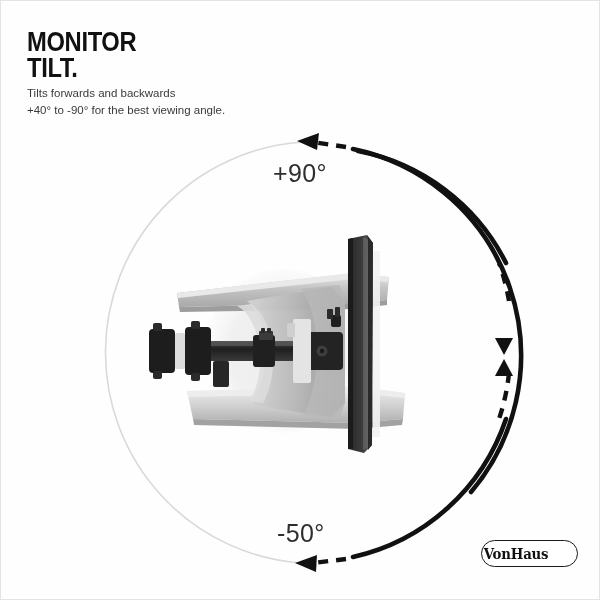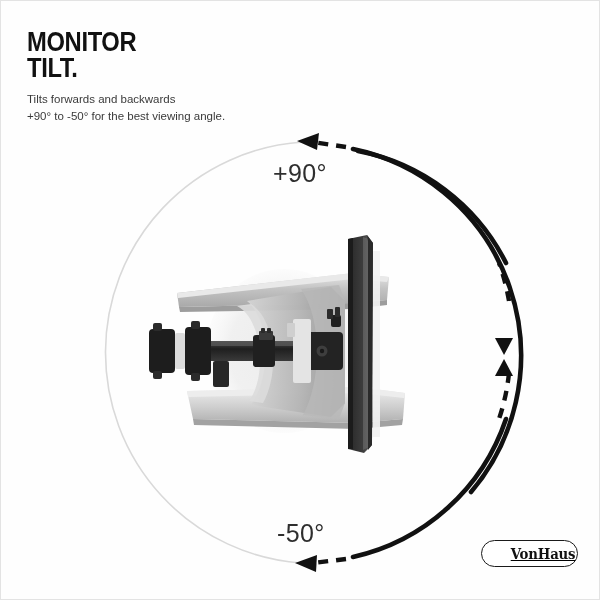--- a/index.html
+++ b/index.html
@@ -33,21 +33,21 @@
     line-height: 26px;
     letter-spacing: -0.4px;
     color: #111111;
     transform: scaleX(0.88);
     transform-origin: left center;
     white-space: nowrap;
   }
   #subtitle-block {
     position: absolute;
     left: 26px;
-    top: 90px;
+    top: 84px;
     width: 340px;
   }
   .sub-line {
     font-size: 11.5px;
     line-height: 17px;
     color: #3a3a3a;
     white-space: nowrap;
   }
 
   
@@ -76,24 +76,23 @@
   #logo {
     position: absolute;
     left: 480px;
     top: 539px;
     width: 97px;
     height: 27px;
     border: 1.6px solid #1a1a1a;
     border-radius: 14px;
     display: flex;
     align-items: center;
-    justify-content: flex-end;
+    justify-content: flex-start;
     background: #ffffff;
     box-sizing: border-box;
-    text-decoration: underline;
   }
   #logo-text {
     font-family: "DejaVu Serif", "Liberation Serif", serif;
     font-weight: 700;
     font-size: 14px;
     color: #111111;
     letter-spacing: -0.2px;
     transform: scaleX(0.95);
   }
 </style>
@@ -102,21 +101,21 @@
 
 <div id="page">
 
   <div id="title-block">
     <div class="title-line">MONITOR</div>
     <div class="title-line">TILT.</div>
   </div>
 
   <div id="subtitle-block">
     <div class="sub-line">Tilts forwards and backwards</div>
-    <div class="sub-line">+90° to -50° for the best viewing angle.</div>
+    <div class="sub-line">+40° to -90° for the best viewing angle.</div>
   </div>
 
   <div id="diagram">
     <svg width="600" height="600" viewBox="0 0 600 600" xmlns="http://www.w3.org/2000/svg">
       <defs>
         <linearGradient id="ghostGrad" x1="0" y1="0" x2="0" y2="1">
           <stop offset="0%" stop-color="#e8e8e8"></stop>
           <stop offset="45%" stop-color="#c4c4c4"></stop>
           <stop offset="100%" stop-color="#a9a9a9"></stop>
         </linearGradient>

